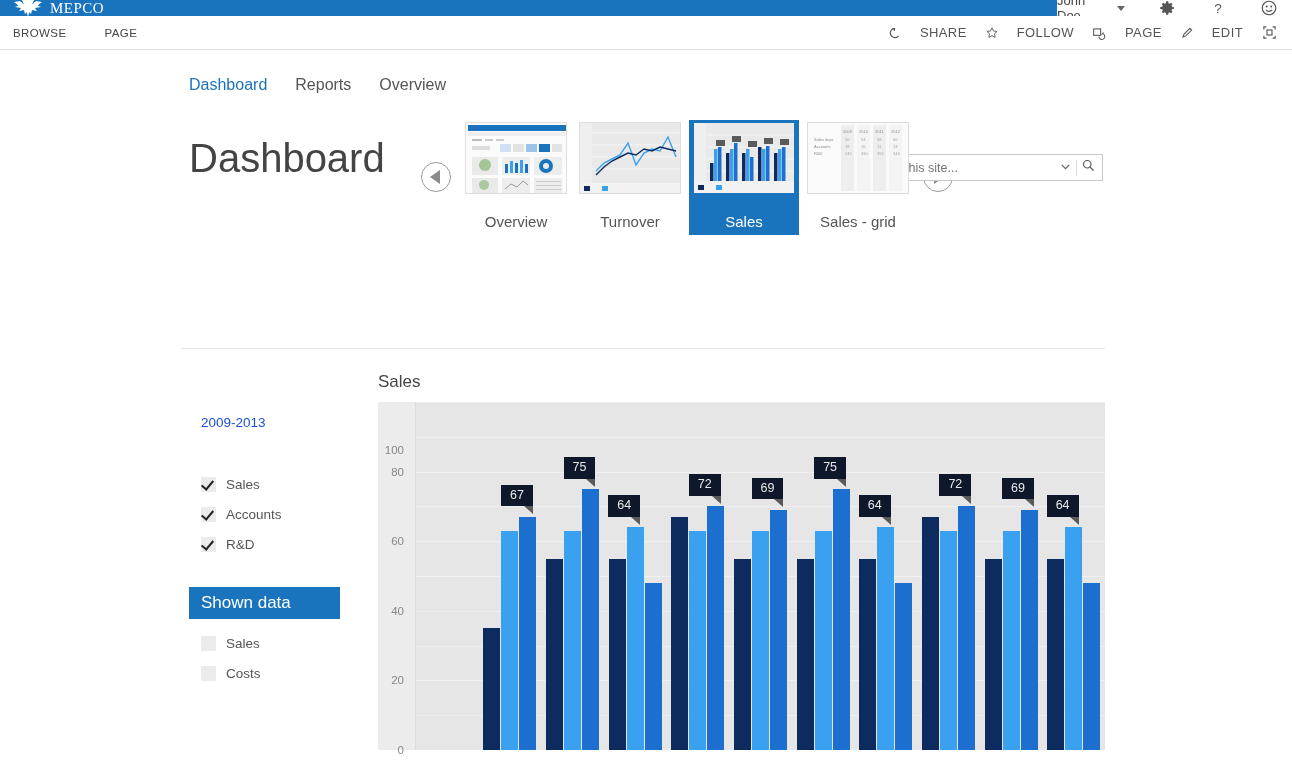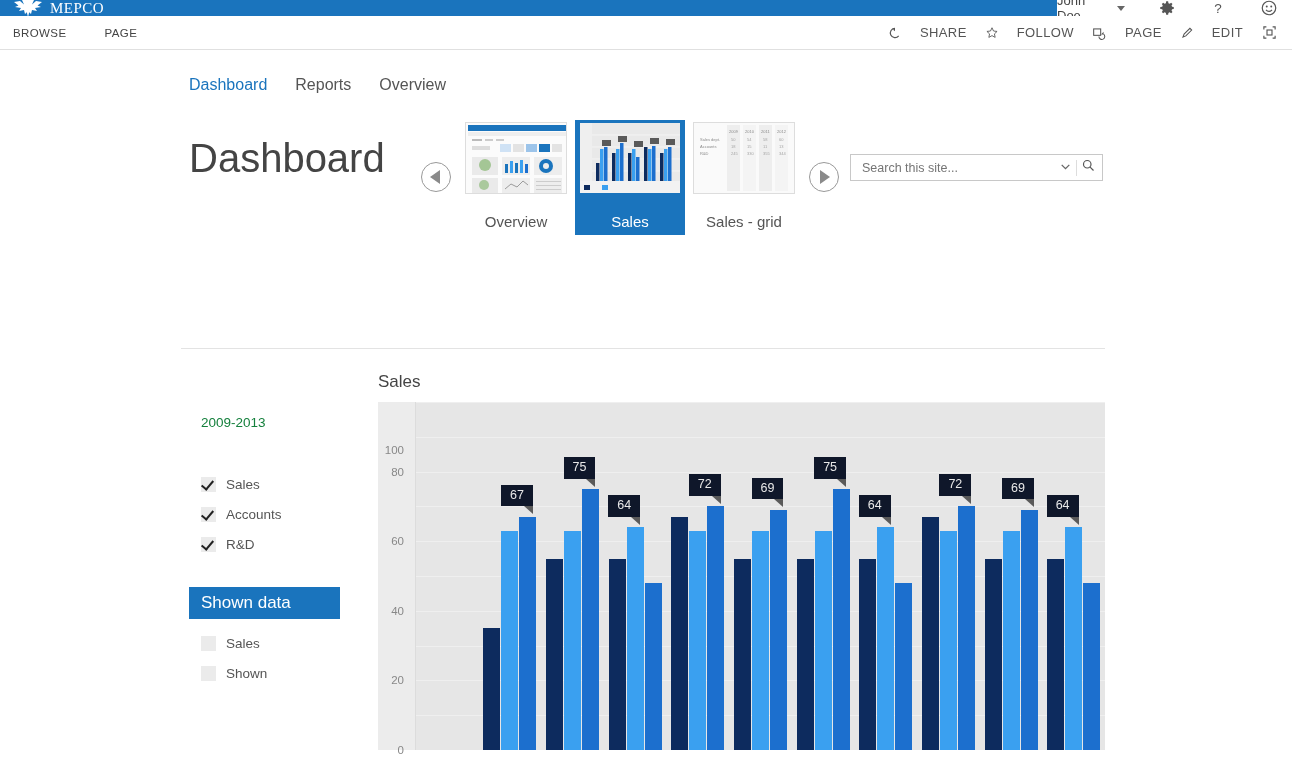--- a/index.html
+++ b/index.html
@@ -215,21 +215,21 @@
   .filter-head {
     background: #1a74bd;
     color: #fff;
     font-size: 17px;
     font-weight: 300;
     padding: 5px 0 6px 12px;
     height: 32px;
     line-height: 22px;
   }
   .filter-body { padding: 9px 0 0 12px; }
-  .filter-value { font-size: 13.5px; color: #15803d; padding: 2px 0; }
+  .filter-value { font-size: 13.5px; color: #1d4ed8; padding: 2px 0; }
   .check-row {
     display: flex; align-items: center;
     gap: 10px;
     height: 30px;
     cursor: pointer;
   }
   .chk {
     width: 15px; height: 15px;
     background: #ebebeb;
     position: relative;
@@ -473,20 +473,40 @@
               <polyline points="39,66 45,61 51,64 57,58 62,62" fill="none" stroke="#9b9b9b" stroke-width="1"></polyline>
               <rect x="68" y="55" width="28" height="15" fill="#ededed"></rect>
               <rect x="70" y="58" width="25" height="1" fill="#ccc"></rect>
                 <rect x="70" y="62" width="25" height="1" fill="#ccc"></rect>
                 <rect x="70" y="66" width="25" height="1" fill="#ccc"></rect>
             </svg>
           </div>
           <div class="thumb-label">Overview</div>
         </div>
 
+        <div class="thumb">
+          <div class="thumb-img">
+            <svg viewBox="0 0 102 72" width="102" height="72">
+              <rect width="102" height="72" fill="#e9e9e9"></rect>
+              <rect x="0" y="0" width="12" height="60" fill="#efefef"></rect>
+              <g stroke="#f6f6f6" stroke-width="1">
+                <line x1="12" y1="10" x2="102" y2="10"></line>
+                  <line x1="12" y1="22" x2="102" y2="22"></line>
+                <line x1="12" y1="34" x2="102" y2="34"></line>
+                  <line x1="12" y1="46" x2="102" y2="46"></line>
+              </g>
+              <polyline points="16,48 24,40 32,36 40,32 48,20 56,42 64,30 72,26 80,28 88,14 96,34" fill="none" stroke="#3aa0f0" stroke-width="1.4"></polyline>
+              <polyline points="16,52 24,44 32,38 40,34 48,30 56,32 64,26 72,28 80,24 88,26 96,28" fill="none" stroke="#0d2b5e" stroke-width="1.4"></polyline>
+              <rect x="0" y="60" width="102" height="12" fill="#f2f2f2"></rect>
+              <rect x="4" y="63" width="6" height="5" fill="#0d2b5e"></rect>
+                <rect x="22" y="63" width="6" height="5" fill="#3aa0f0"></rect>
+            </svg>
+          </div>
+          <div class="thumb-label">Turnover</div>
+        </div>
 
         <div class="thumb selected">
           <div class="thumb-img">
             <svg viewBox="0 0 102 72" width="102" height="72">
               <rect width="102" height="72" fill="#e9e9e9"></rect>
               <rect x="0" y="0" width="12" height="58" fill="#efefef"></rect>
               <g stroke="#f4f4f4" stroke-width="1">
                 <line x1="12" y1="12" x2="102" y2="12"></line>
                   <line x1="12" y1="24" x2="102" y2="24"></line>
                 <line x1="12" y1="36" x2="102" y2="36"></line>
@@ -600,21 +620,21 @@
 
     <div>
       <div class="filter-head">Shown data</div>
       <div class="filter-body">
         <div class="check-row">
           <span class="chk"></span>
           <span class="check-label">Sales</span>
         </div>
         <div class="check-row">
           <span class="chk"></span>
-          <span class="check-label">Shown</span>
+          <span class="check-label">Costs</span>
         </div>
 
       </div>
     </div>
   </div>
 
   <div class="chart-panel">
     <div class="chart-title">Sales</div>
     <div class="plot-wrap">
       <div class="yaxis-band"></div>

